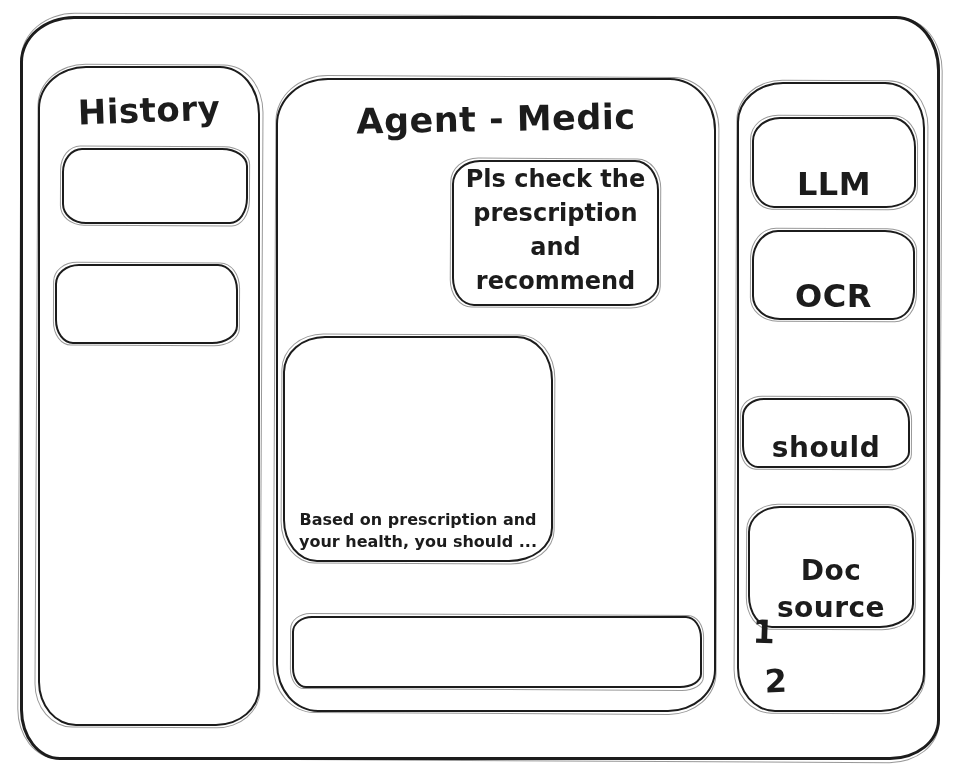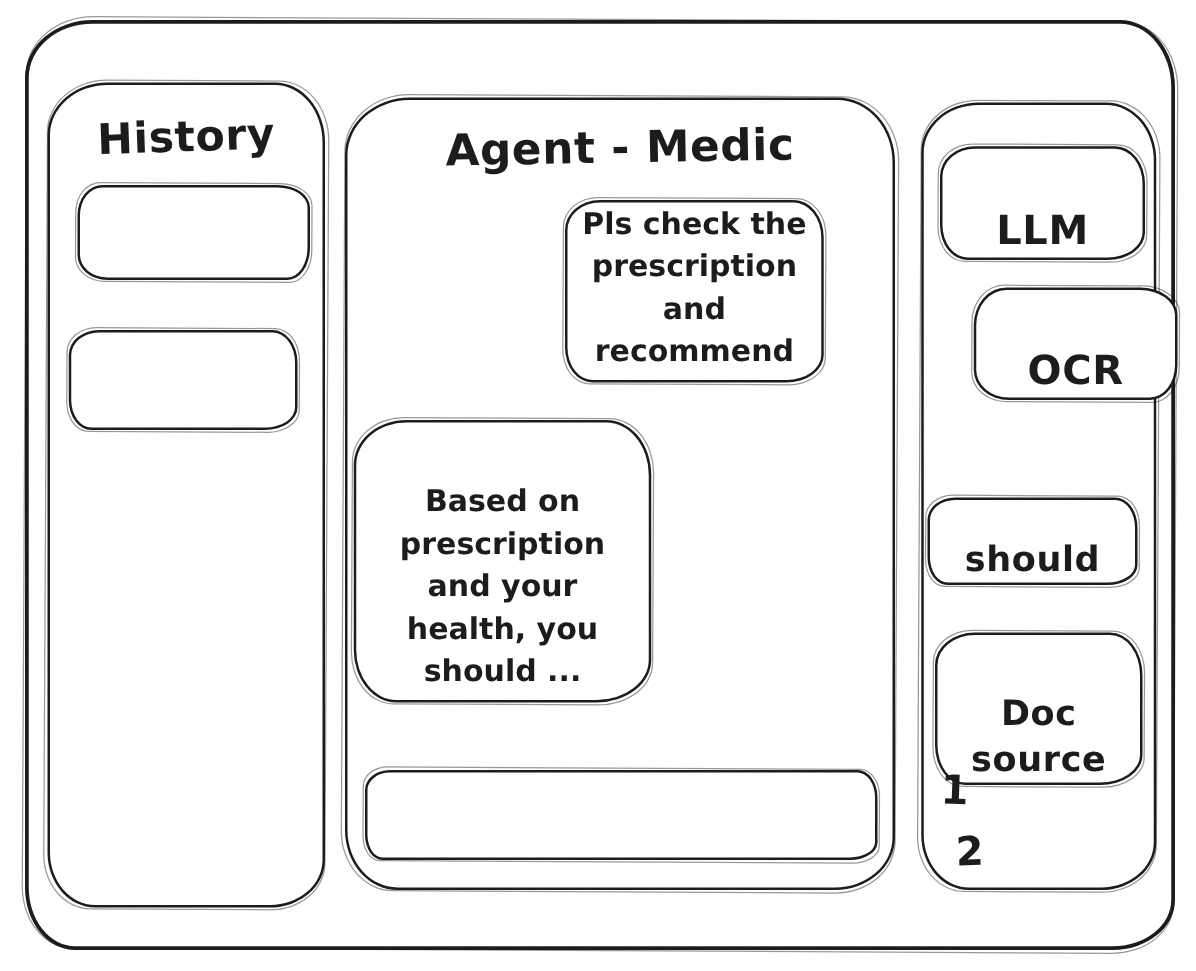--- a/index.html
+++ b/index.html
@@ -45,31 +45,31 @@
     padding: 6px 10px;
   }
   #app-frame      { left: 20px;  top: 16px;  width: 920px; height: 744px; border-radius: 54px 44px 50px 40px / 46px 54px 40px 50px; }
   #history-panel  { left: 38px;  top: 66px;  width: 222px; height: 660px; border-radius: 48px 40px 44px 38px / 42px 48px 38px 44px; }
   #history-title  { left: 38px;  top: 84px;  width: 222px; height: 52px;  font-size: 34px; transform: rotate(-2deg); }
   #history-item-1 { left: 62px;  top: 148px; width: 186px; height: 76px;  border-radius: 20px 26px 18px 24px / 24px 18px 26px 20px; cursor: pointer; }
   #history-item-2 { left: 55px;  top: 264px; width: 183px; height: 80px;  border-radius: 24px 20px 26px 18px / 20px 26px 18px 24px; cursor: pointer; }
   #chat-panel     { left: 276px; top: 78px;  width: 440px; height: 634px; border-radius: 52px 46px 48px 42px / 46px 52px 42px 48px; }
   #chat-title     { left: 296px; top: 94px;  width: 400px; height: 52px;  font-size: 35px; transform: rotate(-1deg); }
   #user-bubble    { left: 452px; top: 160px; width: 207px; height: 146px; border-radius: 28px 24px 30px 22px / 24px 30px 22px 28px; font-size: 24px; }
-  #assistant-bubble { left: 283px; top: 336px; width: 238px; height: 226px; border-radius: 42px 36px 44px 34px / 36px 44px 34px 42px; font-size: 24px; }
+  #assistant-bubble { left: 283px; top: 336px; width: 270px; height: 226px; border-radius: 42px 36px 44px 34px / 36px 44px 34px 42px; font-size: 16px; }
   #chat-input-bar { left: 292px; top: 616px; width: 410px; height: 72px;  border-radius: 20px 16px 22px 14px / 16px 22px 14px 20px; cursor: text; }
   #chat-input {
     position: absolute; inset: 4px 12px;
     border: none; outline: none; background: transparent;
     font: bold 24px "DejaVu Sans", sans-serif; color: var(--ink);
     width: calc(100% - 24px);
   }
   #tools-panel       { left: 737px; top: 82px;  width: 188px; height: 630px; border-radius: 46px 40px 44px 38px / 40px 46px 38px 44px; }
   #llm-button        { left: 752px; top: 117px; width: 164px; height: 91px;  border-radius: 28px 24px 30px 22px / 24px 30px 22px 28px; font-size: 32px; cursor: pointer; }
-  #ocr-button        { left: 752px; top: 230px; width: 163px; height: 90px;  border-radius: 26px 30px 22px 28px / 30px 22px 28px 24px; font-size: 32px; cursor: pointer; margin-left: 27px; }
+  #ocr-button        { left: 752px; top: 230px; width: 163px; height: 90px;  border-radius: 26px 30px 22px 28px / 30px 22px 28px 24px; font-size: 32px; cursor: pointer; }
   #params-button     { left: 742px; top: 398px; width: 168px; height: 70px;  border-radius: 22px 18px 24px 16px / 18px 24px 16px 22px; font-size: 28px; cursor: pointer; }
   #doc-source-button { left: 748px; top: 506px; width: 166px; height: 122px; border-radius: 32px 26px 34px 24px / 26px 34px 24px 32px; font-size: 28px; cursor: pointer; }
   #doc-source-button .wrap-narrow { width: 130px; margin-top: 31px; }
   #doc-item-1 { left: 746px; top: 610px; width: 36px; height: 46px; font-size: 32px; z-index: 3; transform: rotate(2deg);  cursor: pointer; }
   #doc-item-2 { left: 754px; top: 658px; width: 44px; height: 48px; font-size: 32px; z-index: 3; transform: rotate(-2deg); cursor: pointer; }
 </style>
 </head>
 <body>
 
 <div class="stage">

